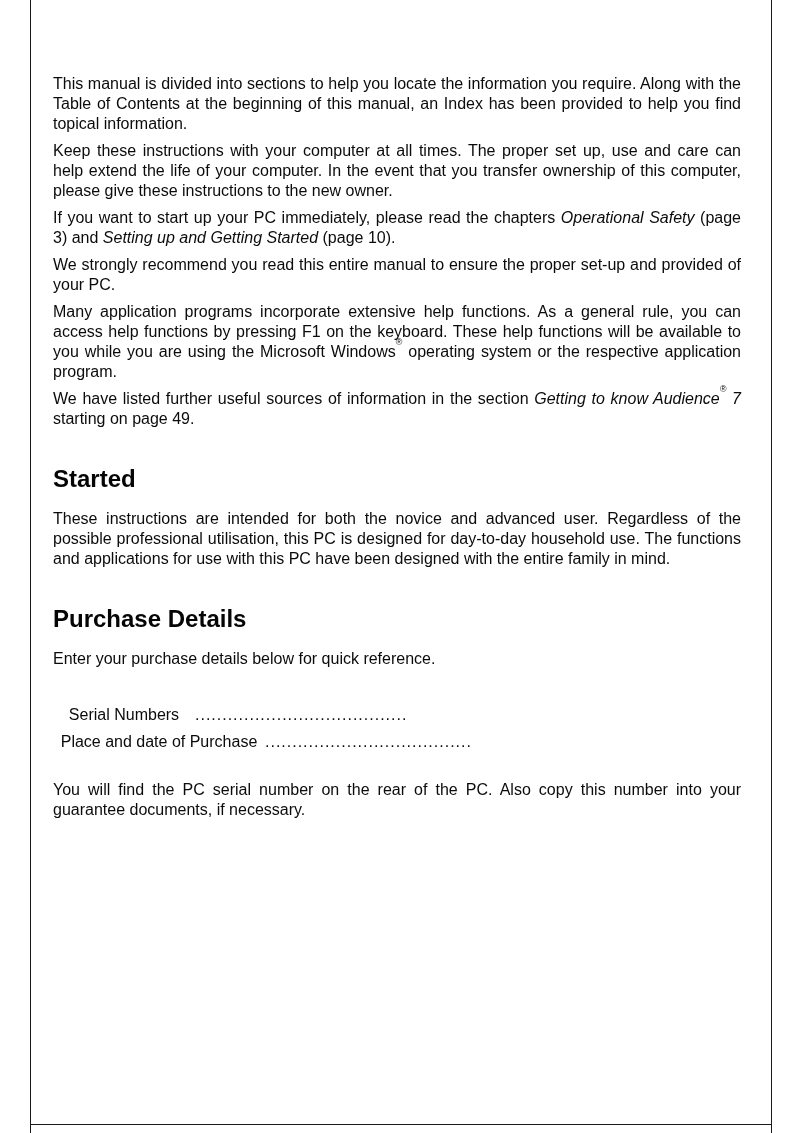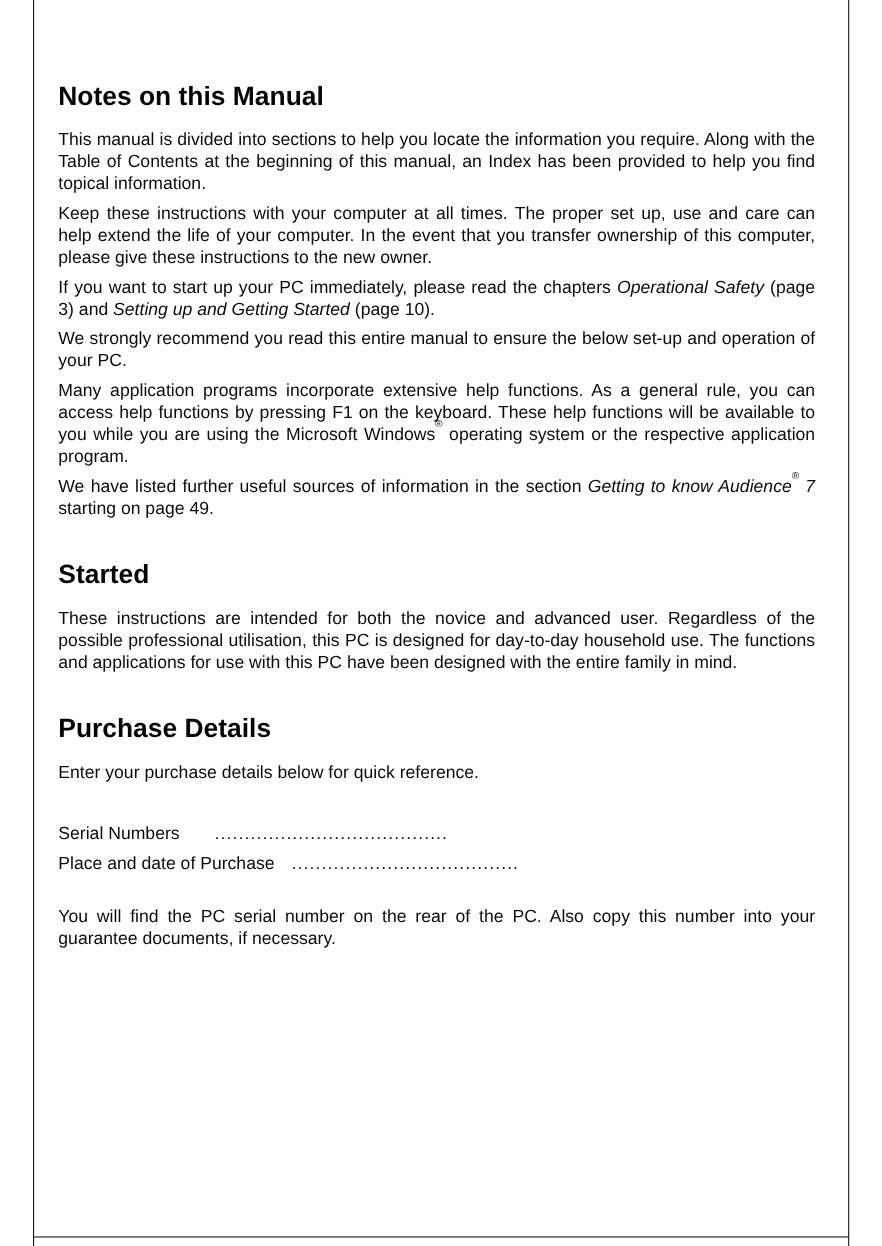--- a/index.html
+++ b/index.html
@@ -62,45 +62,44 @@
     top: -6px;
   }
   .purchase-rows {
     margin-top: 32px;
   }
   .purchase-row {
     font-size: 16px;
     line-height: 27px;
     white-space: nowrap;
   }
-  .purchase-row .label { display: inline-block; }
+  .purchase-row .label { display: inline-block; text-align: center; }
   .label-1 { width: 142px; }
   .label-2 { width: 222px; }
   .label-3 { width: 212px; }
   .dots { letter-spacing: 1px; }
   .note-paragraph { margin-top: 25px; }
 </style>
 </head>
 <body>
 
 <div class="frame-left"></div>
 <div class="frame-right"></div>
 <div class="frame-bottom"></div>
 
 <div class="content">
 
-  <h1>Notes on this Manual</h1>
 
   <p>This manual is divided into sections to help you locate the information you require. Along with the Table of Contents at the beginning of this manual, an Index has been provided to help you find topical information.</p>
 
   <p>Keep these instructions with your computer at all times.  The proper set up, use and care can help extend the life of your computer.  In the event that you transfer ownership of this computer, please give these instructions to the new owner.</p>
 
   <p><span>If you want to start up your PC immediately, please read the chapters </span><em>Operational Safety</em><span> (page 3) and </span><em>Setting up and Getting Started</em><span> (page 10).</span></p>
 
-  <p>We strongly recommend you read this entire manual to ensure the below set-up and operation of your PC.</p>
+  <p>We strongly recommend you read this entire manual to ensure the proper set-up and provided of your PC.</p>
 
   <p><span>Many application programs incorporate extensive help functions.  As a general rule, you can access help functions by pressing F1 on the keyboard. These help functions will be available to you while you are using the Microsoft Windows</span><sup>®</sup><span> operating system or the respective application program.</span></p>
 
   <p><span>We have listed further useful sources of information in the section </span><em><span>Getting to know Audience</span><sup>®</sup><span> 7</span></em><span> starting on page 49.</span></p>
 
   <h1 class="h2">Started</h1>
 
   <p>These instructions are intended for both the novice and advanced user. Regardless of the possible professional utilisation, this PC is designed for day-to-day household use. The functions and applications for use with this PC have been designed with the entire family in mind.</p>
 
   <h1 class="h2">Purchase Details</h1>

